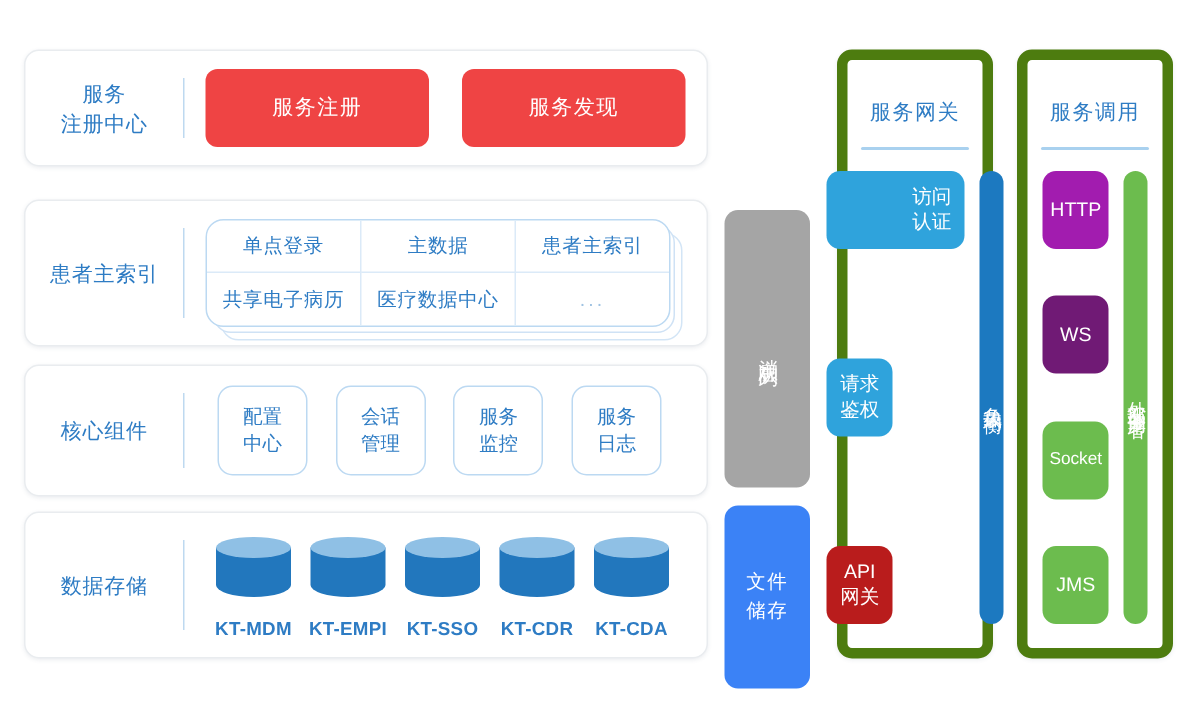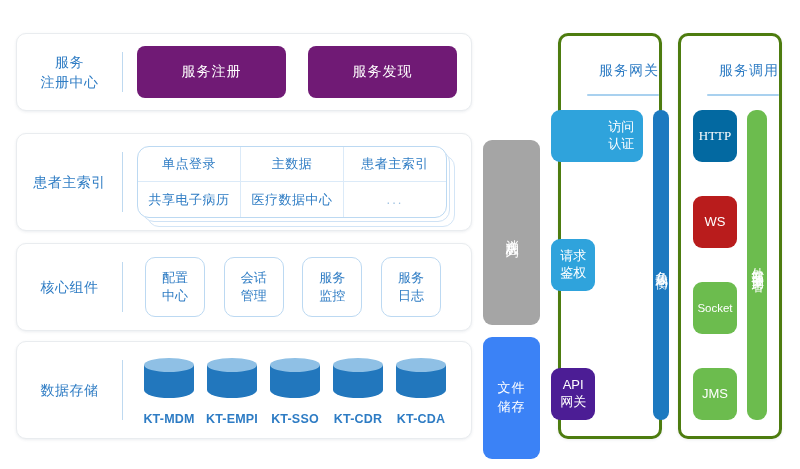--- a/index.html
+++ b/index.html
@@ -39,21 +39,21 @@
     background:#bed9f0;
     align-self:stretch;
     margin:18px 0;
   }
   .row-body{flex:1;display:flex;align-items:center;height:100%;padding:0 14px;box-sizing:border-box;}
 
   
   .green-pill{
     flex:1;
     height:52px;
-    background:#701a75;
+    background:#ef4444;
     border-radius:8px;
     color:#ffffff;
     font-size:14px;
     display:flex;align-items:center;justify-content:center;
     letter-spacing:1px;
   }
   .green-pill + .green-pill{margin-left:22px;}
 
   
   .nest-wrap{position:relative;flex:1;height:72px;}
@@ -122,25 +122,25 @@
     writing-mode:vertical-rl;
     text-orientation:upright;
     line-height:1.25;
     letter-spacing:2px;
   }
   .two-line{text-align:center;line-height:1.45;}
 
   
   .panel{
     position:absolute;
-    background:#fff;border:3px solid #4d7c0f;border-radius:10px;
+    background:#fff;border:7px solid #4d7c0f;border-radius:10px;
     box-shadow:0 1px 3px rgba(60,80,110,.10);
     box-sizing:border-box;
     display:flex;flex-direction:column;
-    align-items:flex-end;
+    align-items:center;
   }
   .panel-title{
     color:#2e7cc4;font-size:14px;letter-spacing:1px;
     margin-top:26px;
   }
   .panel-rule{
     width:72px;height:2px;background:#a9d1ef;border-radius:1px;
     margin-top:14px;
   }
   .panel-body{
@@ -274,35 +274,35 @@
     <span class="two-line">文件<br>储存</span>
   </div>
 
   <div class="panel" style="left:558px;top:33px;width:104px;height:406px;">
     <div class="panel-title">服务网关</div>
     <div class="panel-rule"></div>
     <div class="panel-body">
       <div class="chip-col">
         <div class="chip" style="background:#2fa3dc;padding-left:48px;">访问<br>认证</div>
         <div class="chip" style="background:#2fa3dc;">请求<br>鉴权</div>
-        <div class="chip" style="background:#4c1d95;">API<br>网关</div>
+        <div class="chip" style="background:#b91c1c;">API<br>网关</div>
       </div>
       <div class="tall-bar" style="background:#1c79c0;">
         <span class="vert-text">负载均衡</span>
       </div>
     </div>
   </div>
 
   <div class="panel" style="left:678px;top:33px;width:104px;height:406px;">
     <div class="panel-title">服务调用</div>
     <div class="panel-rule"></div>
     <div class="panel-body">
       <div class="chip-col">
-        <div class="chip" style="background:#0369a1;font-family:Liberation Serif, serif;">HTTP</div>
-        <div class="chip" style="background:#b91c1c;">WS</div>
+        <div class="chip" style="background:#a21caf;">HTTP</div>
+        <div class="chip" style="background:#701a75;">WS</div>
         <div class="chip small" style="background:#6cbc4e;">Socket</div>
         <div class="chip" style="background:#6cbc4e;">JMS</div>
       </div>
       <div class="tall-bar" style="background:#6cbc4e;">
         <span class="vert-text">外部服务调用者</span>
       </div>
     </div>
   </div>
 
 </div>

